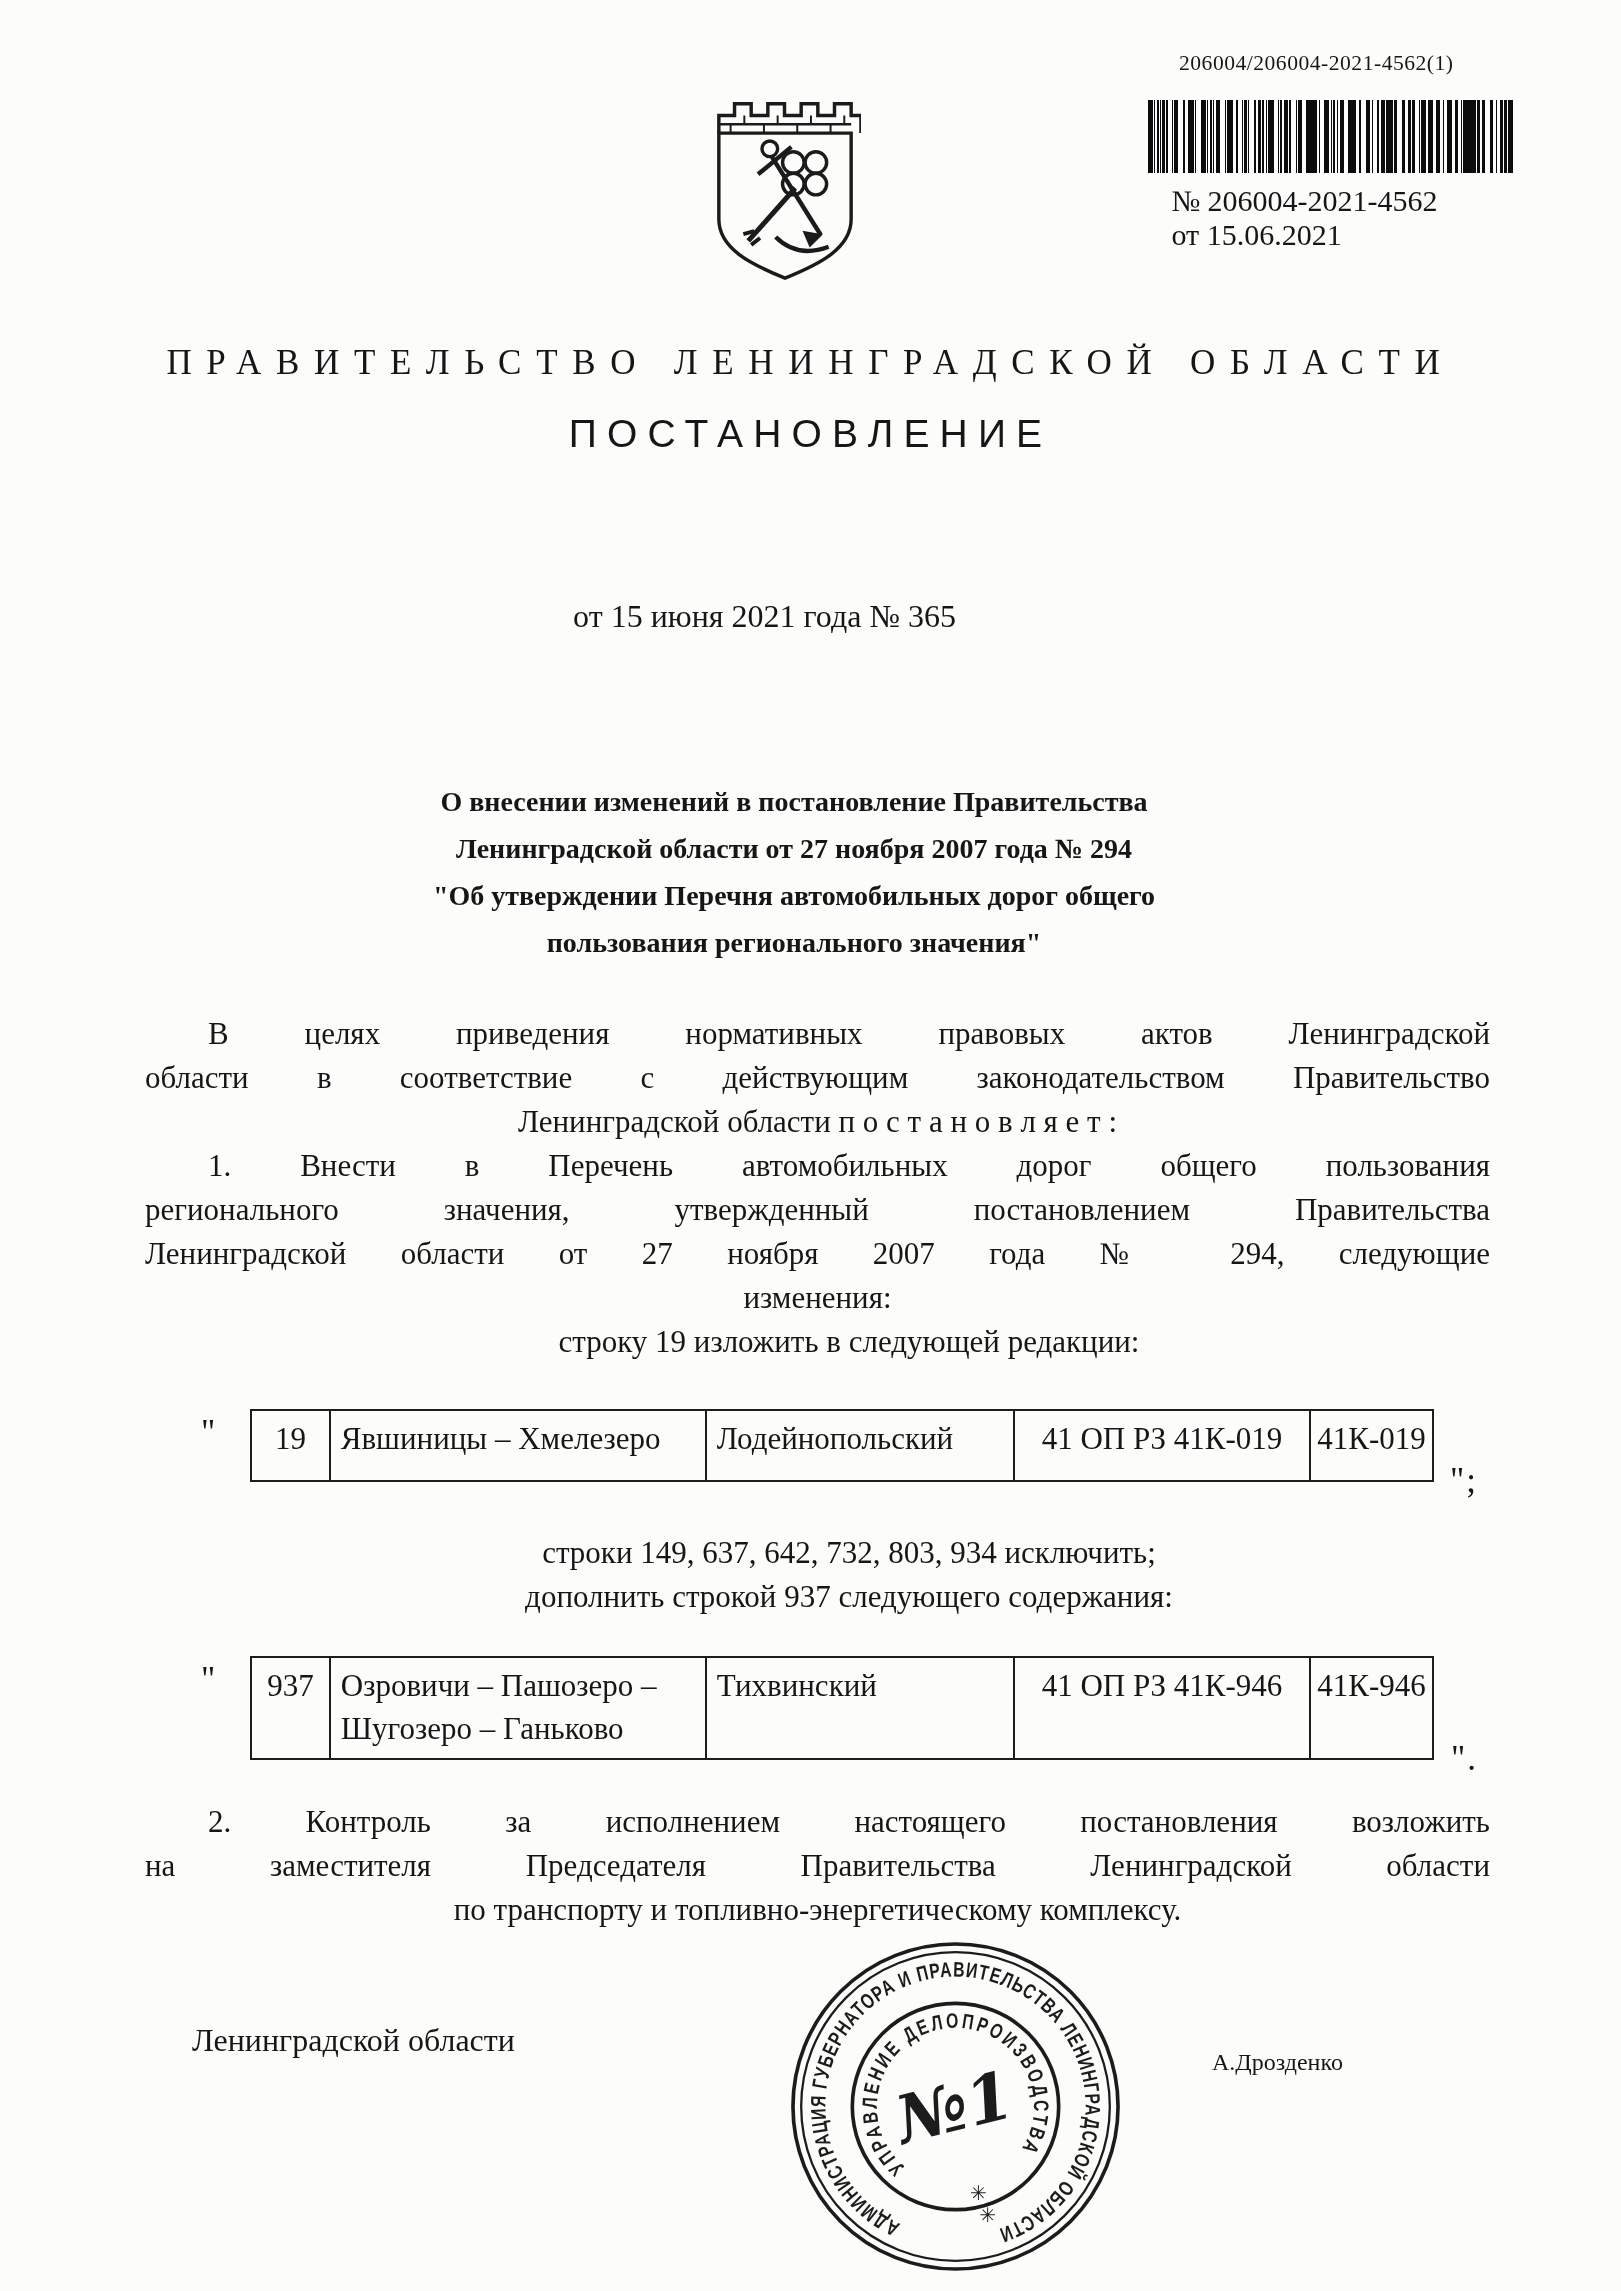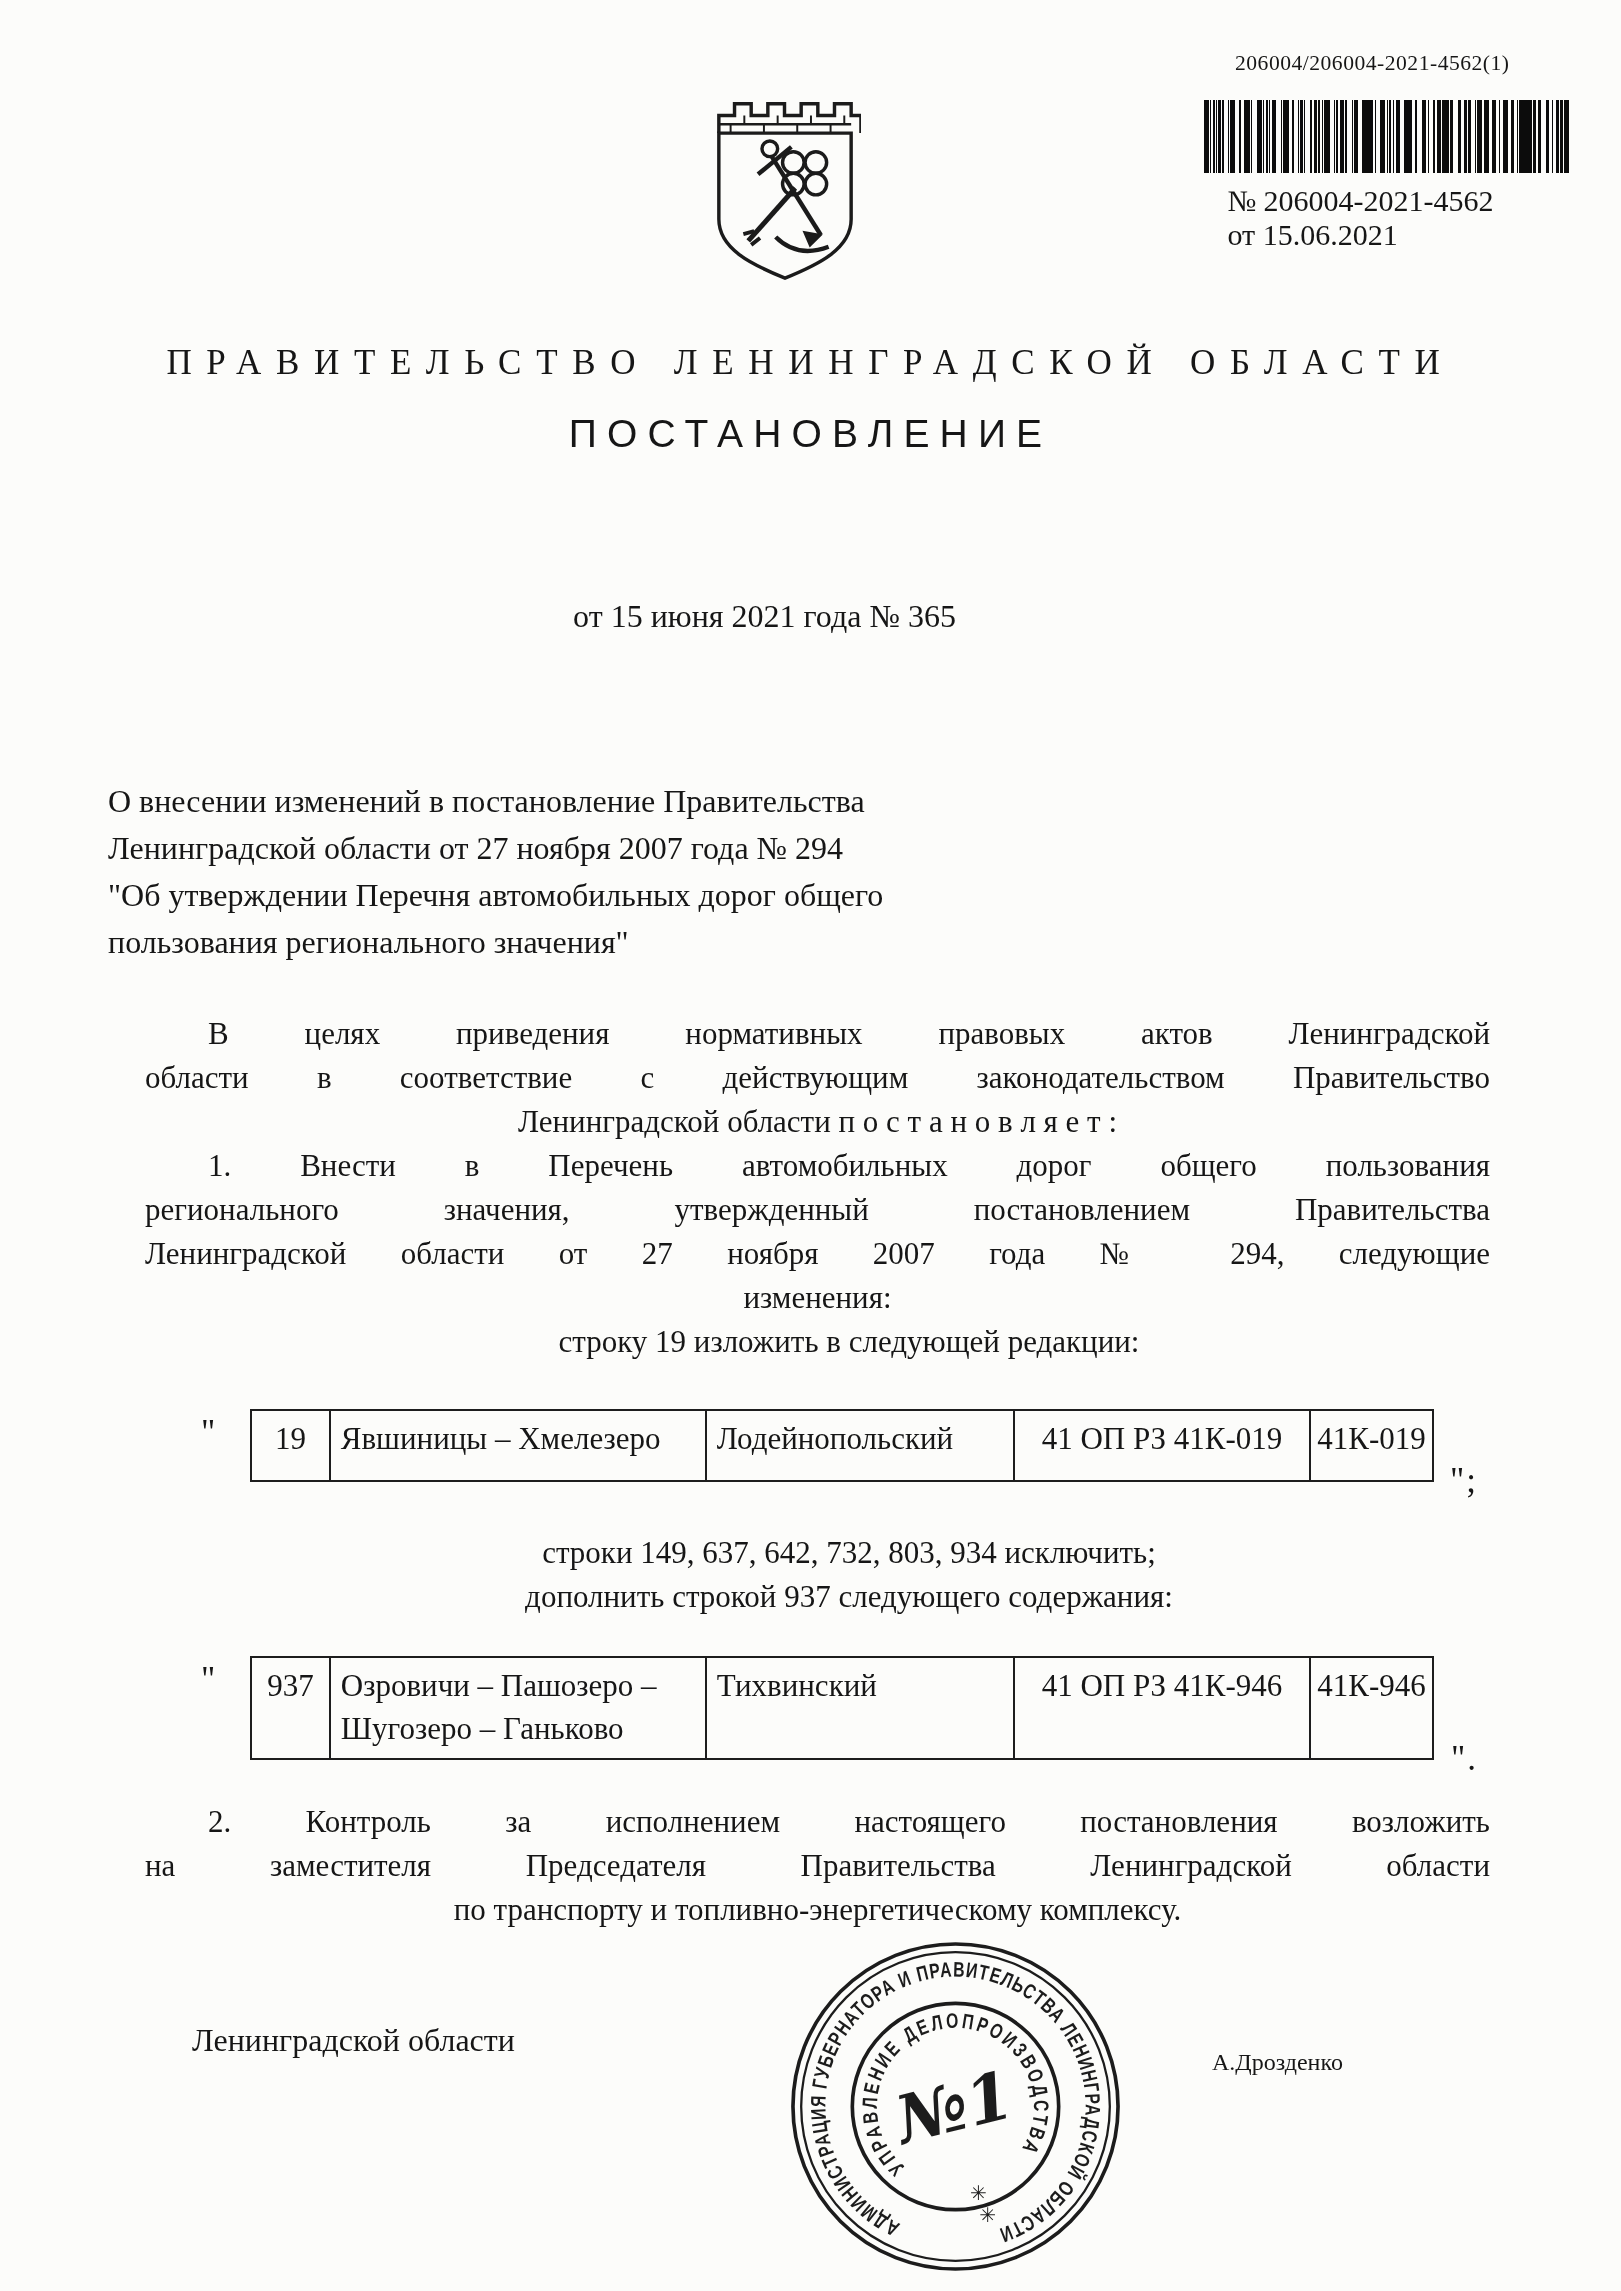--- a/index.html
+++ b/index.html
@@ -2,21 +2,21 @@
 <html><head>
 <meta charset="utf-8">
 <style>
   html,body{margin:0;padding:0;background:#e8e8e8;}
   .page{
     position:relative;width:1621px;height:2292px;margin:0 auto;
     background:#fcfcfa;color:#161616;overflow:hidden;
     font-family:"Liberation Serif",serif;
   }
   
-  .corner{position:absolute;left:1204px;top:51px;width:378px;}
+  .corner{position:absolute;left:1148px;top:51px;width:378px;}
   .file-no{font-size:21.6px;letter-spacing:0.5px;margin-left:31px;white-space:nowrap;}
   .barcode{
     margin-top:23.5px;width:365px;height:73px;background-color:#fcfcfa;
     background-image:
       repeating-linear-gradient(90deg,#0c0c0c 0 4.9px,transparent 4.9px 40px),
       repeating-linear-gradient(90deg,#0c0c0c 0 2px,transparent 2px 8.8px),
       repeating-linear-gradient(90deg,#0c0c0c 0 2.9px,transparent 2.9px 13.7px),
       repeating-linear-gradient(90deg,#0c0c0c 0 1px,transparent 1px 5.9px);
   }
   .reg-no{font-size:30px;margin-top:11.8px;margin-left:23.5px;white-space:nowrap;}
@@ -28,22 +28,22 @@
     position:absolute;left:0;top:343px;width:1621px;text-align:center;
     font-weight:normal;font-size:35px;letter-spacing:.42em;white-space:nowrap;
   }
   .doctype{
     position:absolute;left:0;top:412px;width:1621px;text-align:center;
     font-family:"Liberation Sans",sans-serif;font-weight:normal;
     font-size:39px;letter-spacing:.26em;white-space:nowrap;
   }
   .dateline{position:absolute;left:0;top:598px;width:1529px;text-align:center;font-size:32px;}
   .title{
-    position:absolute;left:108px;top:778px;width:1372px;text-align:left;
-    font-weight:normal;font-size:32px;line-height:47px;
+    position:absolute;left:108px;top:778px;width:1372px;text-align:center;
+    font-weight:bold;font-size:28px;line-height:47px;
   }
   
   .bodyblock{position:absolute;left:145px;width:1345px;font-size:31px;line-height:44px;}
   .b1{top:1012px;} .b2{top:1531px;} .b3{top:1800px;}
   .jline{text-align:justify;text-align-last:justify;}
   .lline{text-align:center;}
   .ind{text-indent:63px;}
   
   .twrap{position:absolute;left:250px;width:1183px;}
   .t1{top:1409px;} .t2{top:1656px;}

